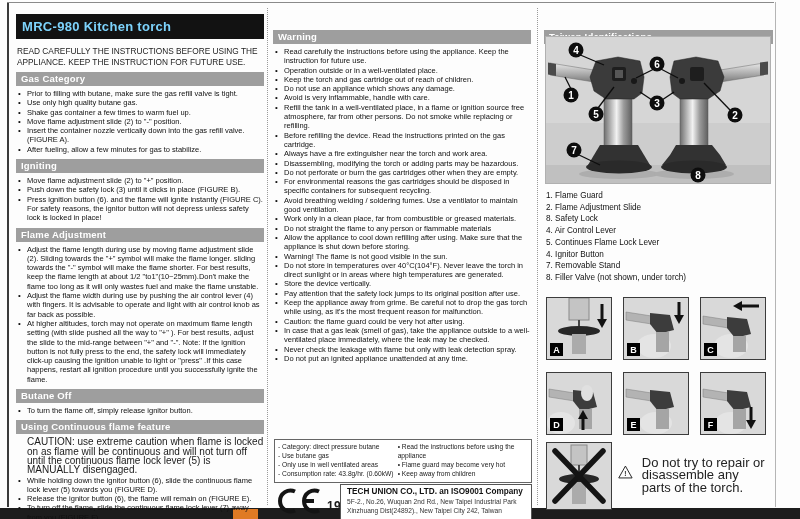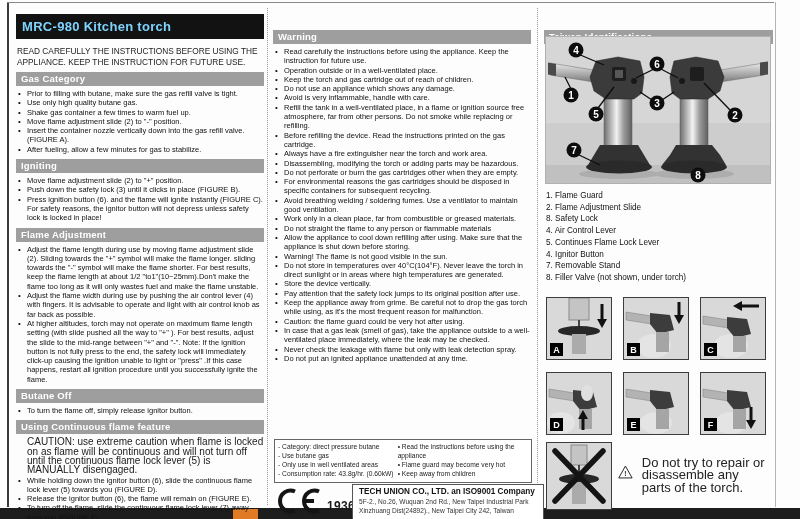--- a/index.html
+++ b/index.html
@@ -43,21 +43,21 @@
   
   .spec-box{
     position:absolute;left:1px;top:425px;width:250px;border:1px solid #666;
     display:flex;padding:3px 3px;gap:4px;background:#fff;
   }
   .spec-col{font-size:6.7px;line-height:8.9px;color:#222;}
   .spec-col.l{width:47%;} .spec-col.r{width:53%;}
   .ce-row{position:absolute;left:3px;top:473px;display:flex;align-items:flex-end;gap:5px;}
   .ce-code{font-weight:bold;font-size:12px;letter-spacing:.3px;padding-bottom:2px;}
   .company-box{
-    position:absolute;left:79px;top:470px;width:178px;border:1.5px solid #555;
+    position:absolute;left:67px;top:470px;width:178px;border:1.5px solid #555;
     padding:2px 6px 3px 6px;background:#fff;
   }
   .company-name{font-weight:bold;font-size:8.2px;line-height:10px;color:#111;}
   .company-addr{font-size:6.6px;line-height:8.4px;color:#333;margin-top:1px;}
 
   
   .photo-wrap{position:absolute;left:1px;top:22px;width:224px;height:146px;border:1px solid #b0b0b0;}
   .parts-list{position:absolute;left:2px;top:176px;}
   .part-line{font-size:8.2px;line-height:11.7px;color:#111;}
   .fig-row{position:absolute;left:2px;display:flex;gap:11px;}

